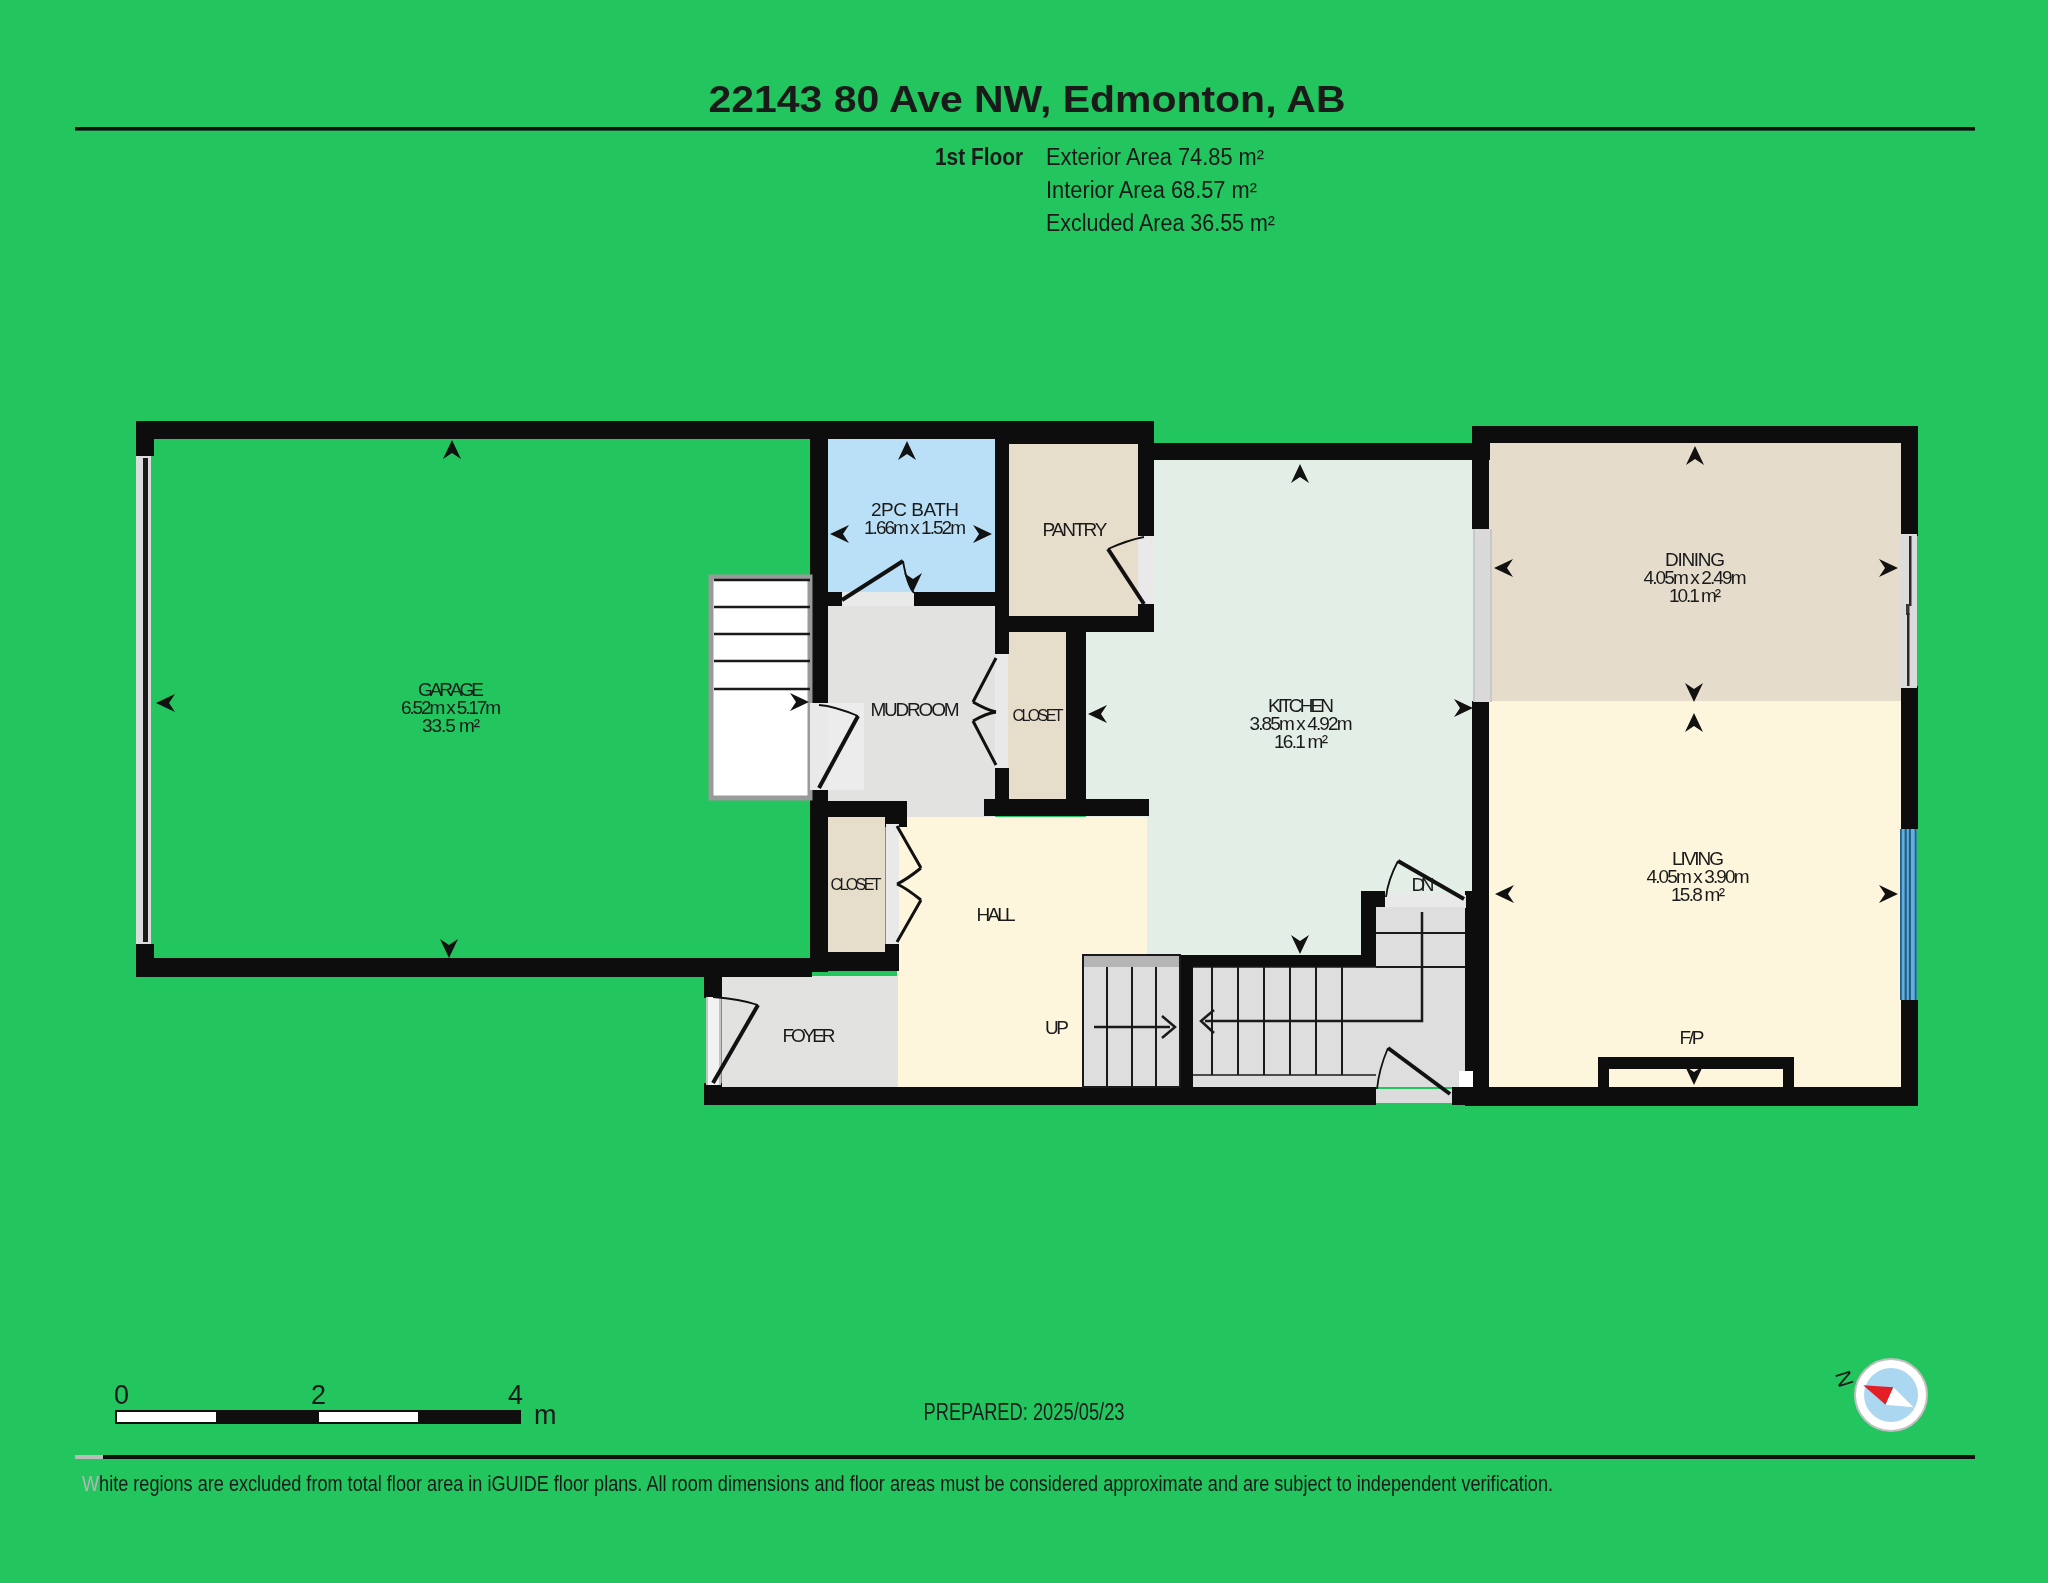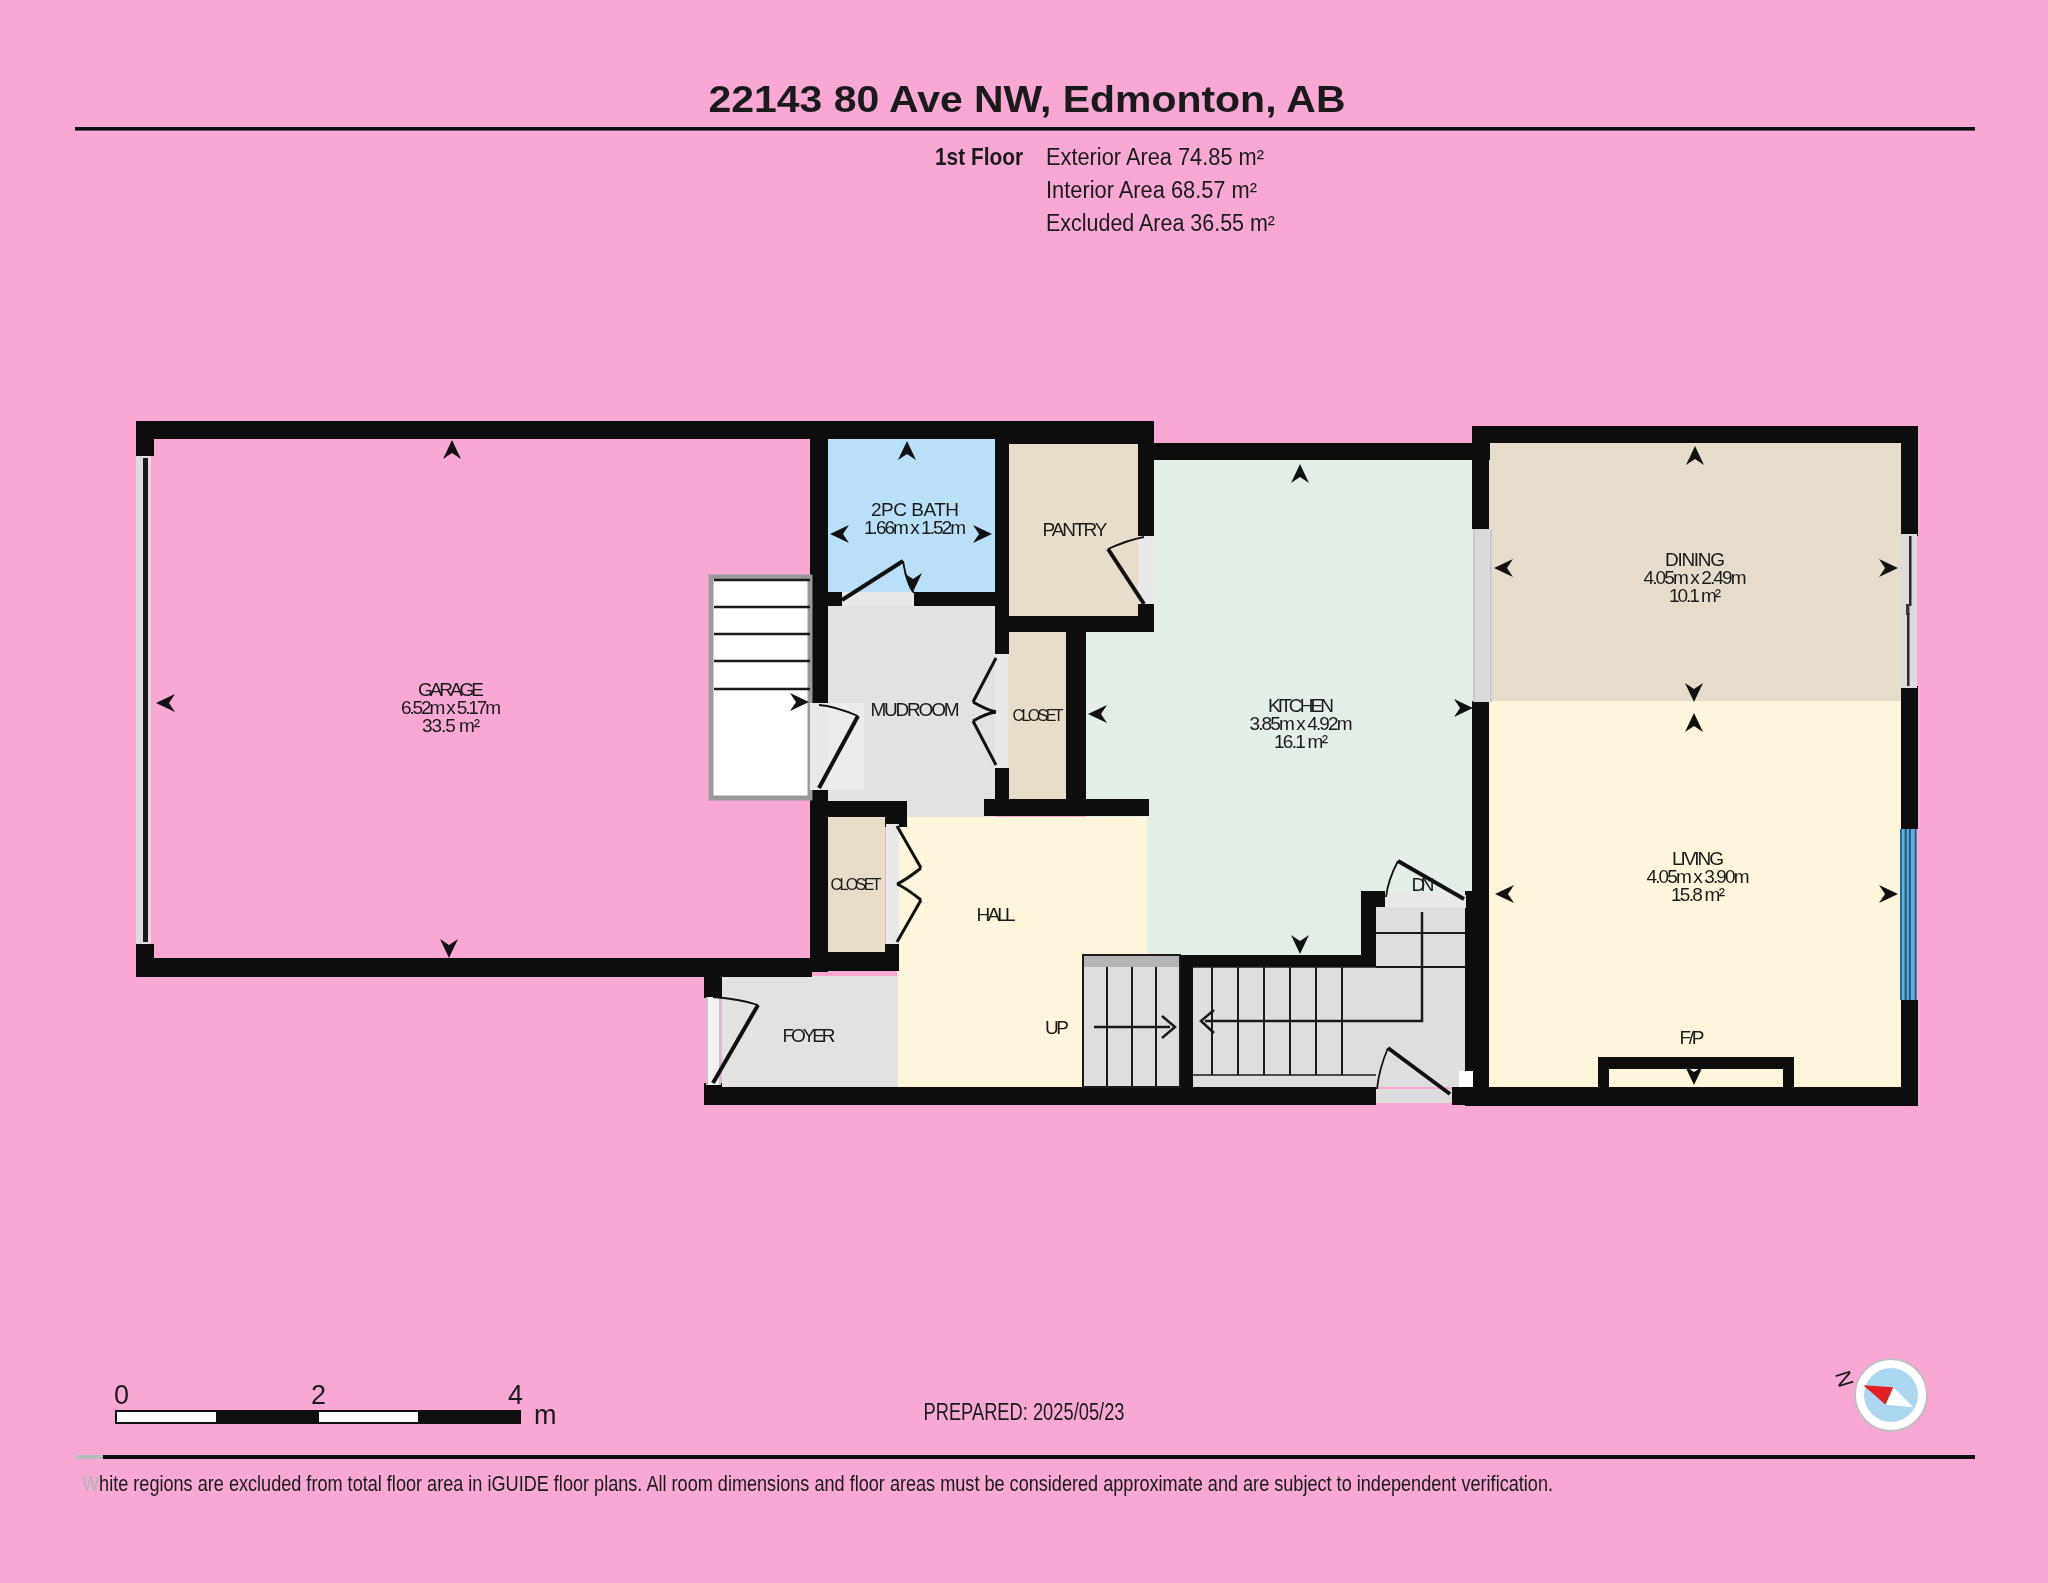--- a/index.html
+++ b/index.html
@@ -1,16 +1,16 @@
 <!DOCTYPE html>
 <html><head>
 <meta charset="utf-8">
 <style>
   html,body{margin:0;padding:0;background:#ffffff;}
-  .page{position:relative;width:2048px;height:1583px;background:#f9a8d4;overflow:hidden;
+  .page{position:relative;width:2048px;height:1583px;background:#22c55e;overflow:hidden;
         font-family:"Liberation Sans",sans-serif;}
   svg{position:absolute;left:0;top:0;}
   text{font-family:"Liberation Sans",sans-serif;fill:#1a1a1a;}
 </style>
 </head>
 <body>
 <div class="page">
 <svg width="2048" height="1583" viewBox="0 0 2048 1583">
 
 <text x="1027" y="112" font-size="37" font-weight="bold" text-anchor="middle" textLength="637" lengthAdjust="spacingAndGlyphs">22143 80 Ave NW, Edmonton, AB</text>

